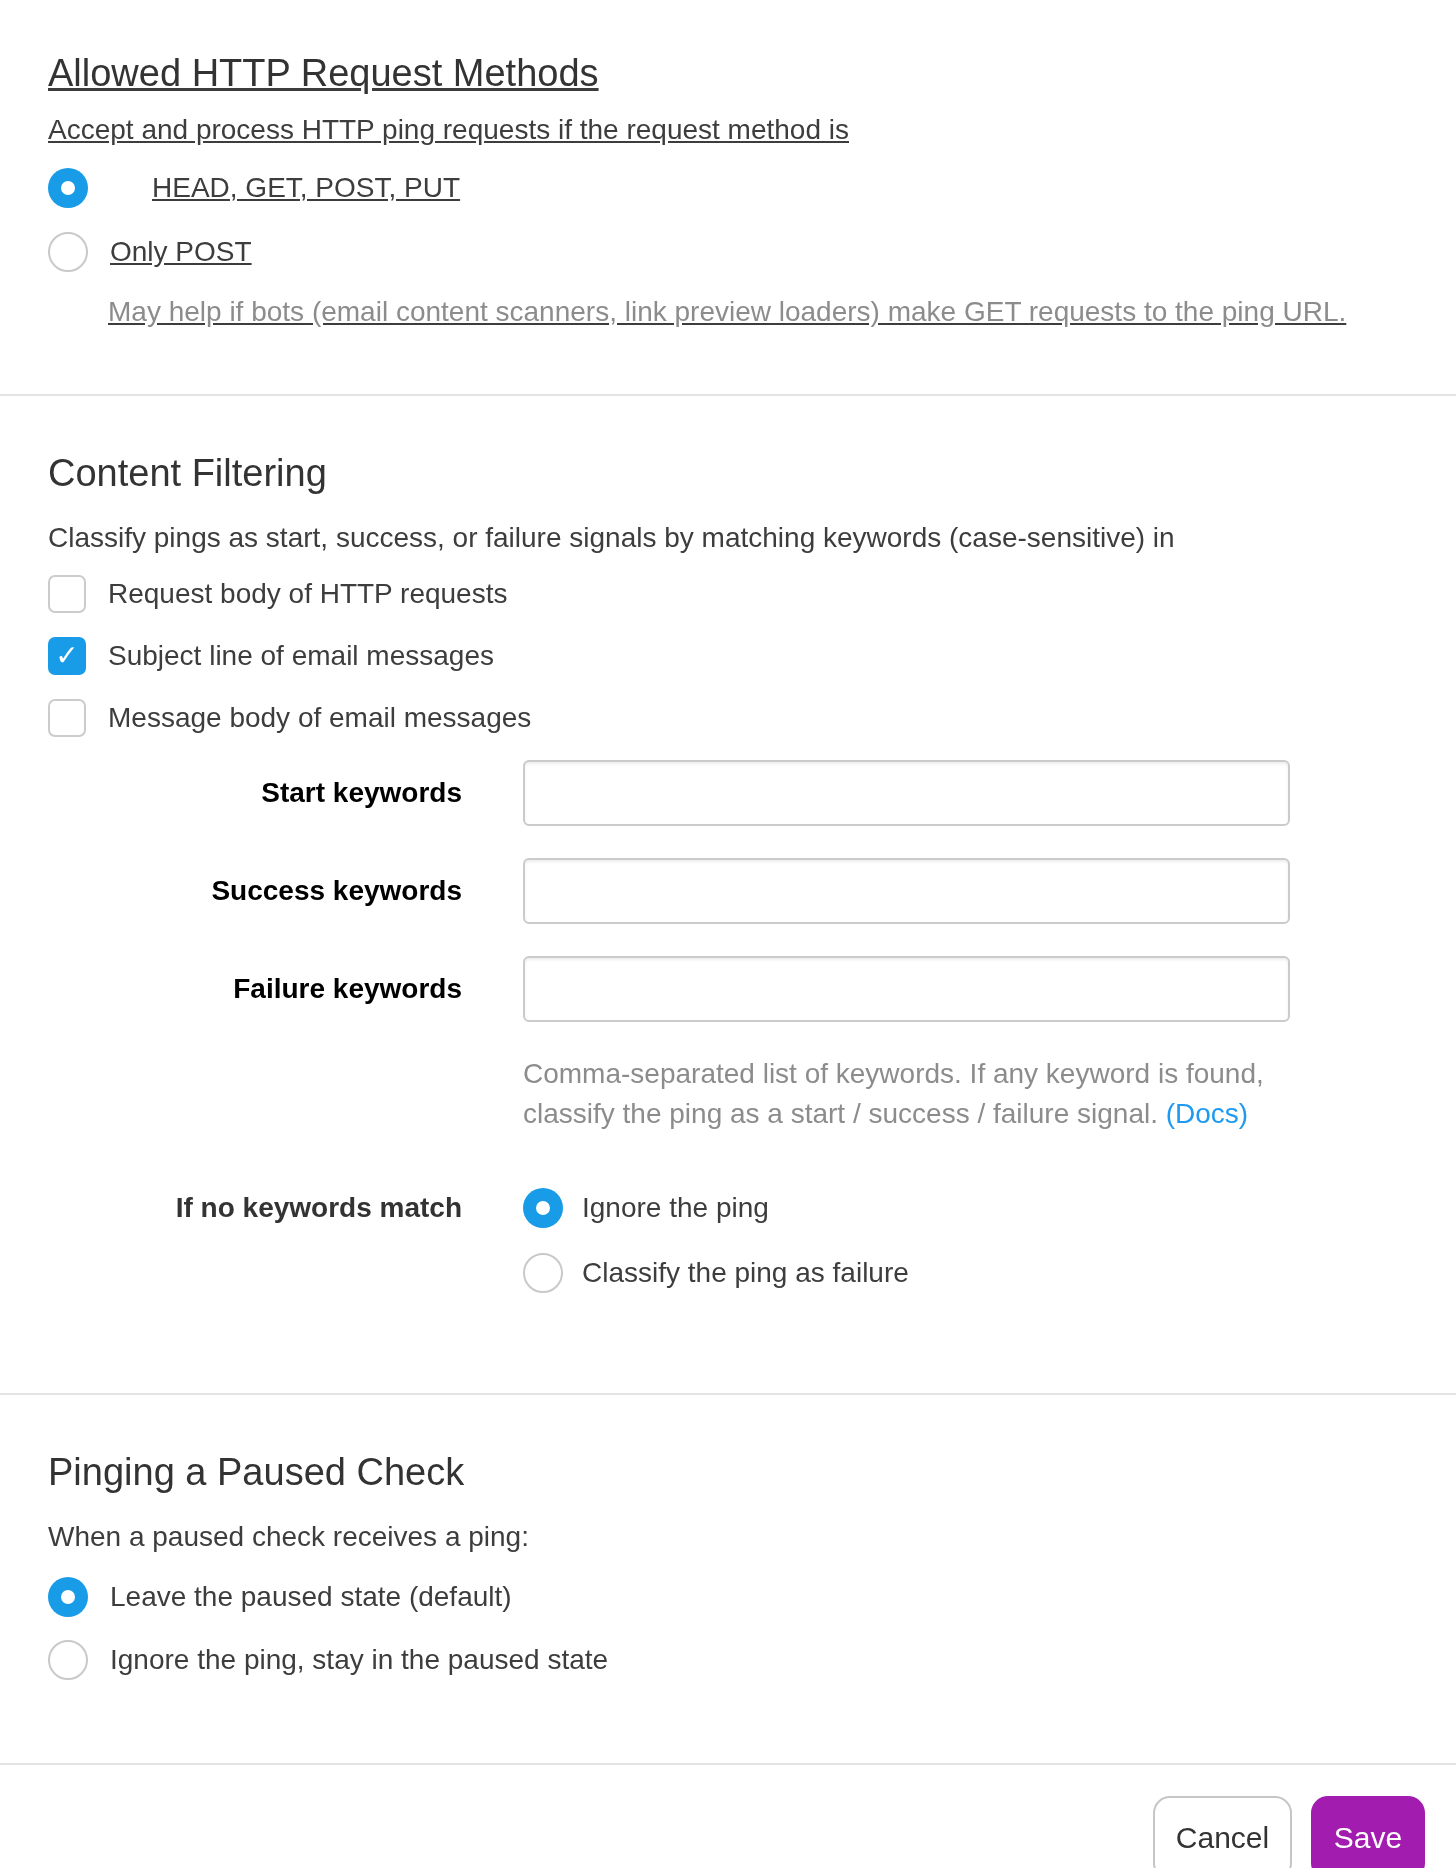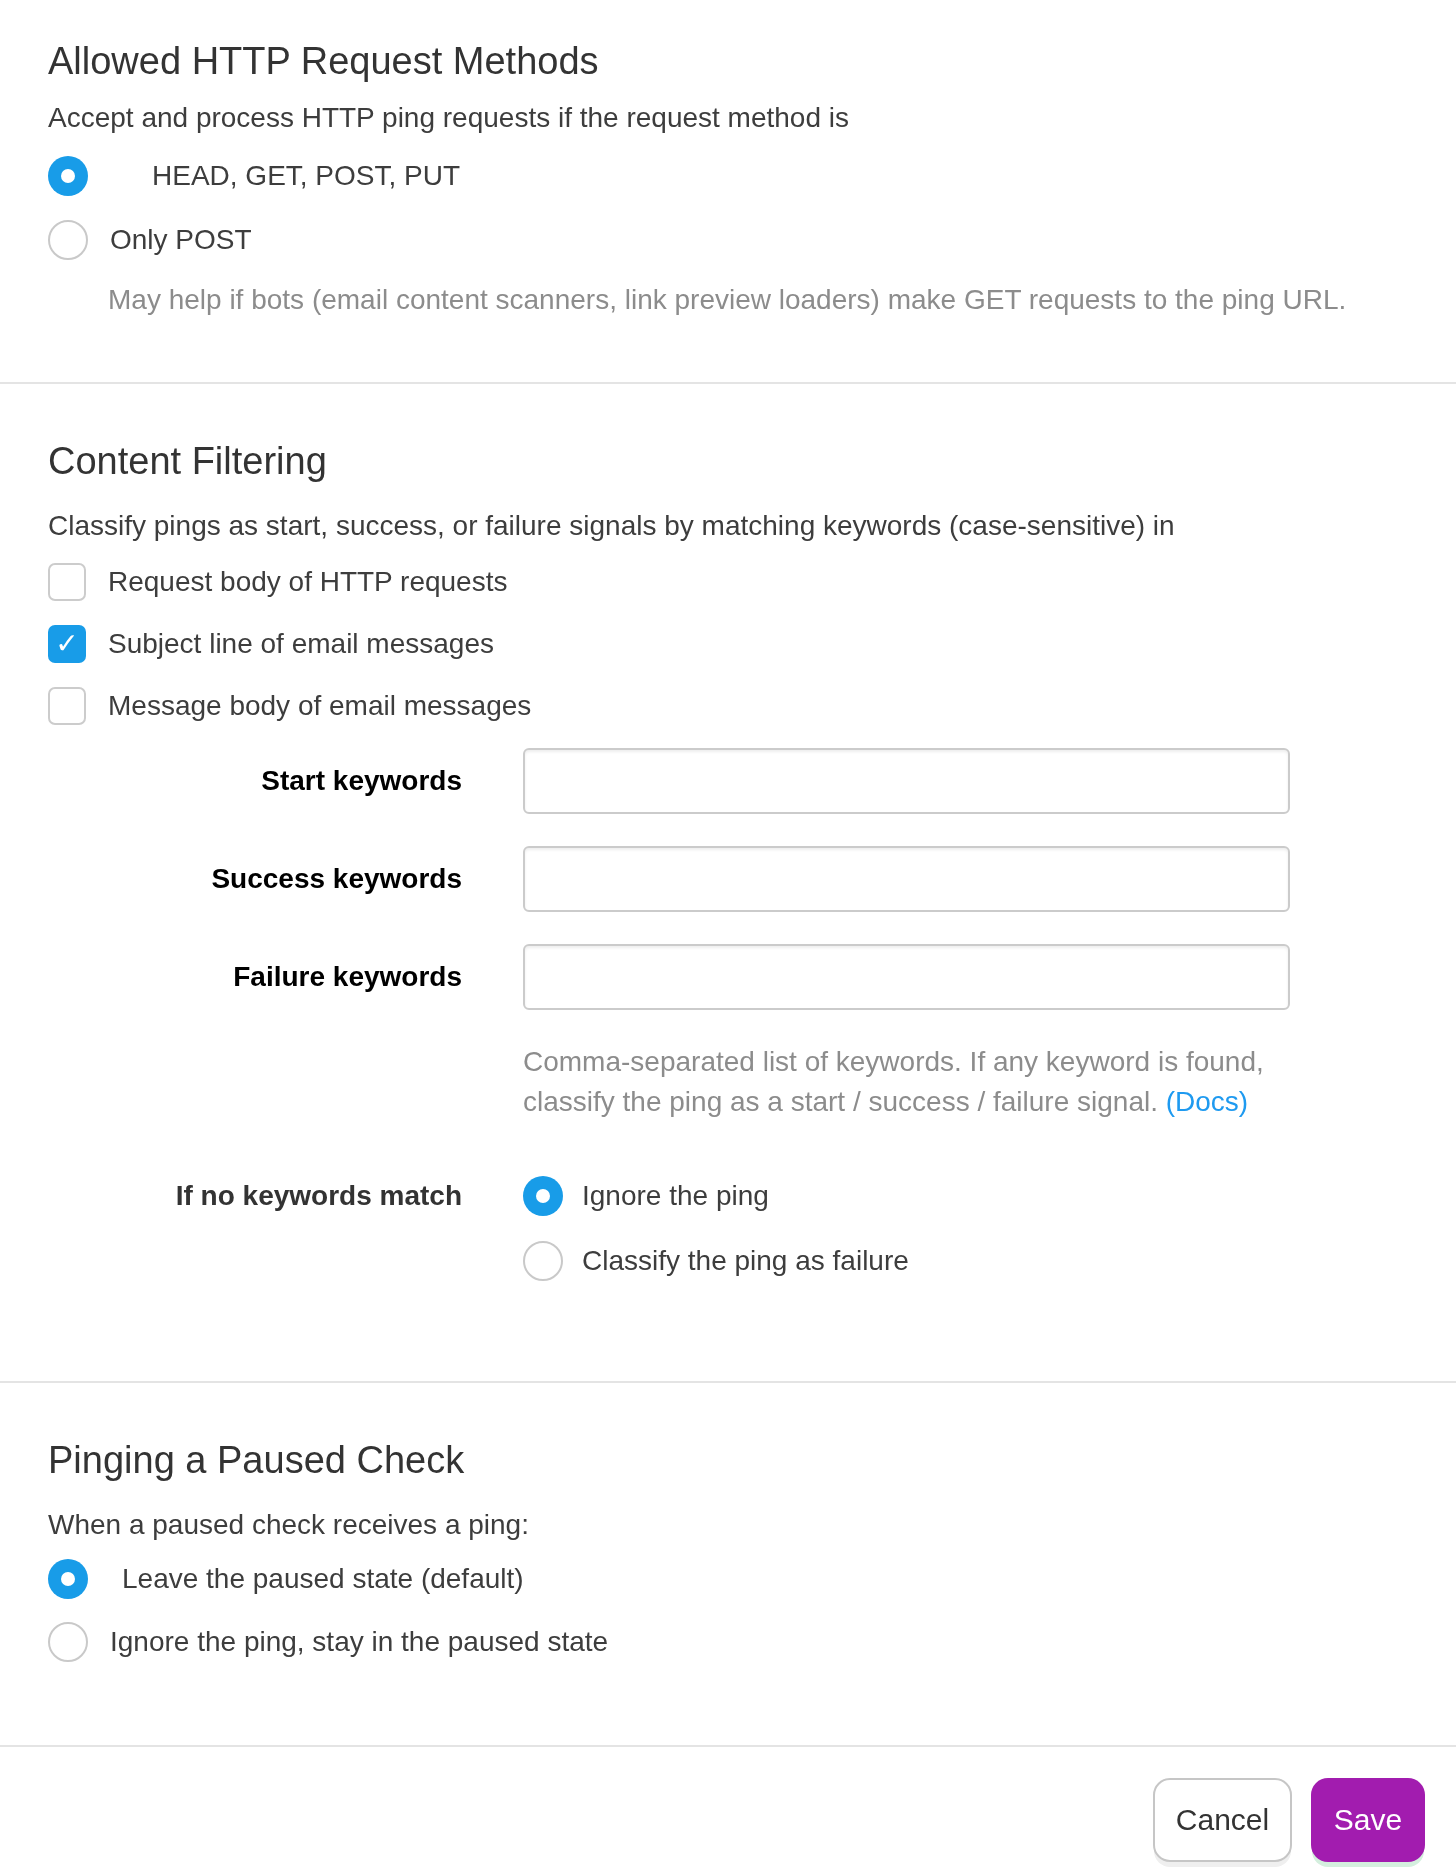--- a/index.html
+++ b/index.html
@@ -13,21 +13,21 @@
 
   .section { padding-left: 48px; padding-right: 48px; border-bottom: 2px solid #e4e4e4; }
 
   h2.sec-title {
     margin: 0; font-size: 38px; line-height: 50px;
     font-weight: 400; color: #333333;
   }
   p.desc { margin: 22px 0 0 0; font-size: 28px; line-height: 36px; color: #3d3d3d; }
 
   
-  .sec-methods { padding-top: 36px; padding-bottom: 64px; }
+  .sec-methods { padding-top: 48px; padding-bottom: 64px; text-decoration: underline; }
   .sec-methods p.desc { margin-top: 14px; }
 
   
   .opt-row { display: flex; align-items: center; min-height: 40px; }
   .opt-row .opt-label { margin-left: 22px; font-size: 28px; color: #3d3d3d; }
 
   .radio {
     width: 40px; height: 40px; border-radius: 50%;
     flex: 0 0 40px; position: relative; background: #fff;
     border: 2px solid #c9c9c9;
@@ -86,21 +86,21 @@
   .nomatch-label {
     width: 414px; flex: 0 0 414px; text-align: right;
     font-size: 28px; font-weight: bold; color: #333333; line-height: 40px;
   }
   .nomatch-options { margin-left: 61px; }
   .nomatch-options .opt-row + .opt-row { margin-top: 25px; }
   .nomatch-options .opt-label { margin-left: 19px; }
 
   
   .sec-paused { padding-top: 52px; padding-bottom: 83px; }
-  .sec-paused .opt-row-1 { margin-top: 16px; gap: 12px; }
+  .sec-paused .opt-row-1 { margin-top: 22px; }
   .sec-paused .opt-row-2 { margin-top: 23px; }
 
   
   .footer {
     padding: 31px 31px 0 48px; display: flex; justify-content: flex-end;
     align-items: flex-start; gap: 19px; background: #ffffff;
   }
   .btn {
     height: 84px; border-radius: 17px; font-size: 30px;
     font-family: "Liberation Sans", "DejaVu Sans", sans-serif;

